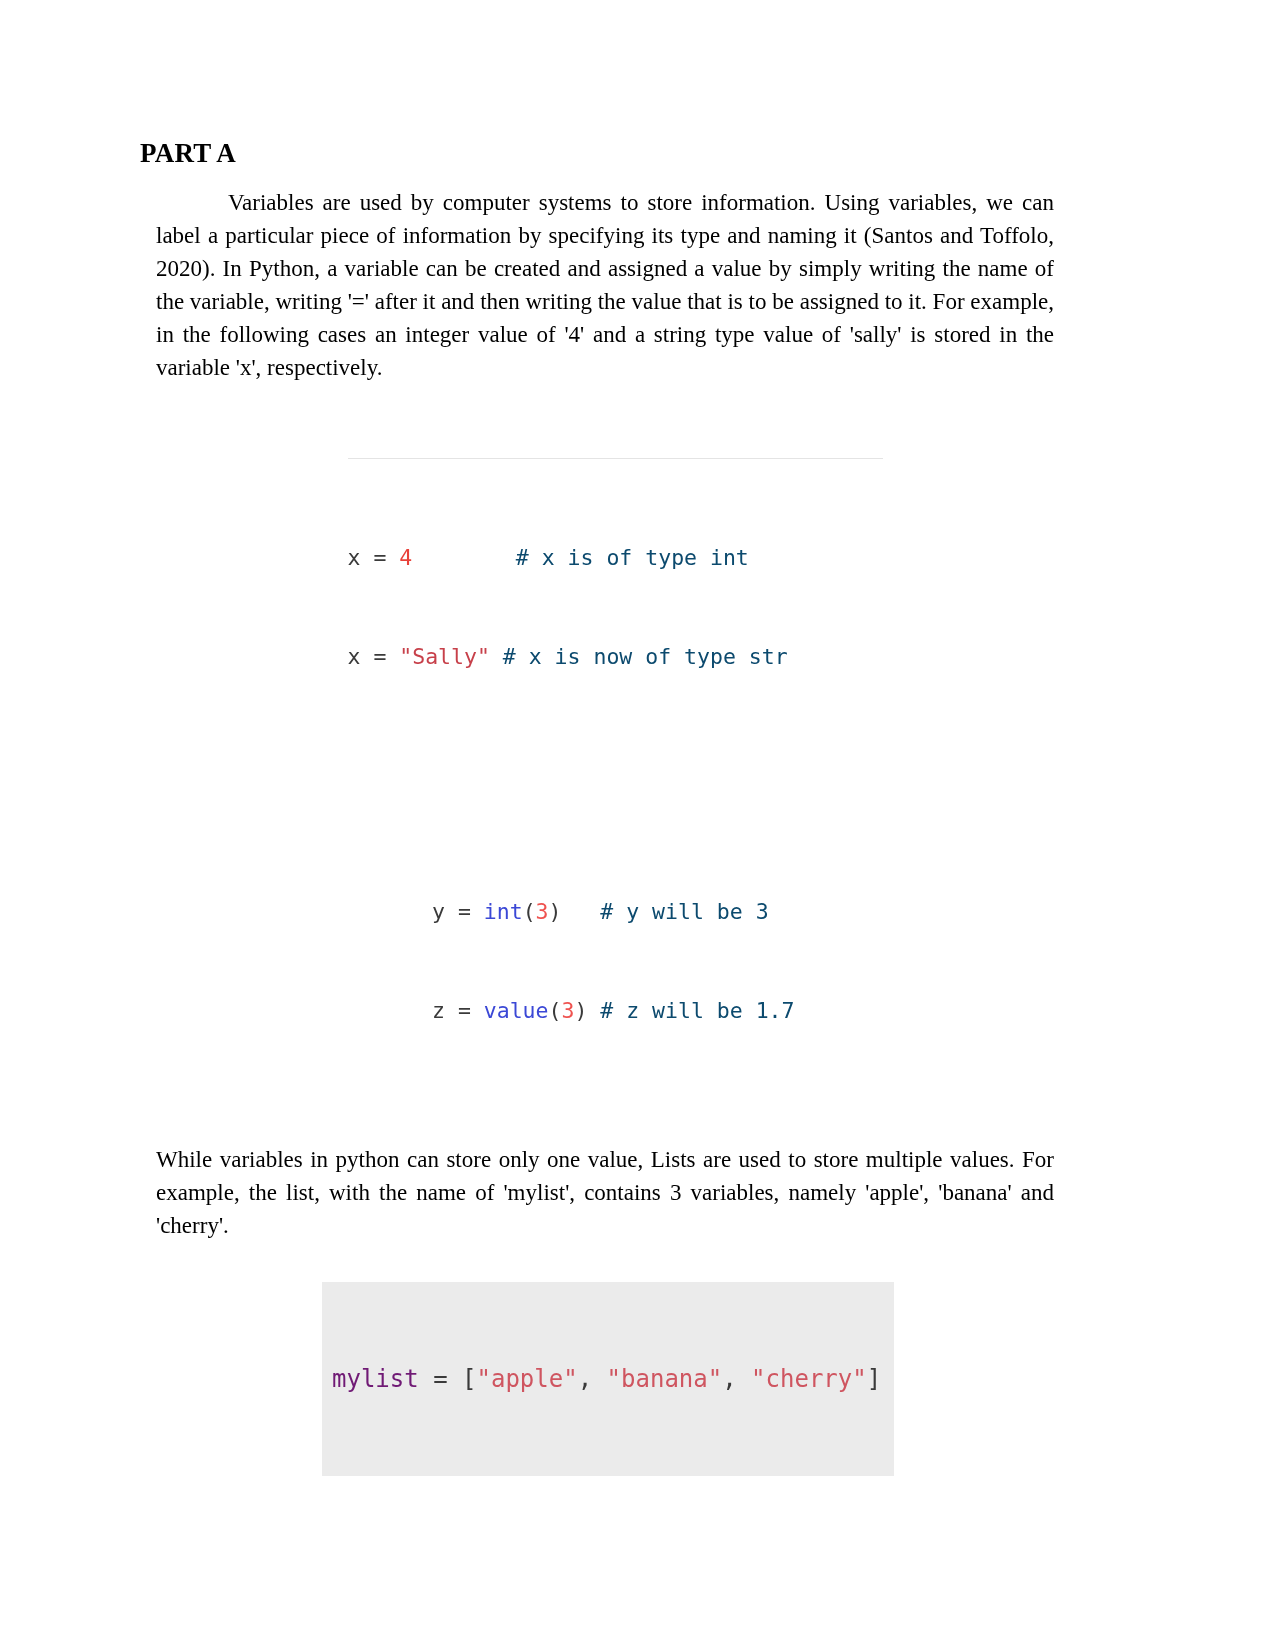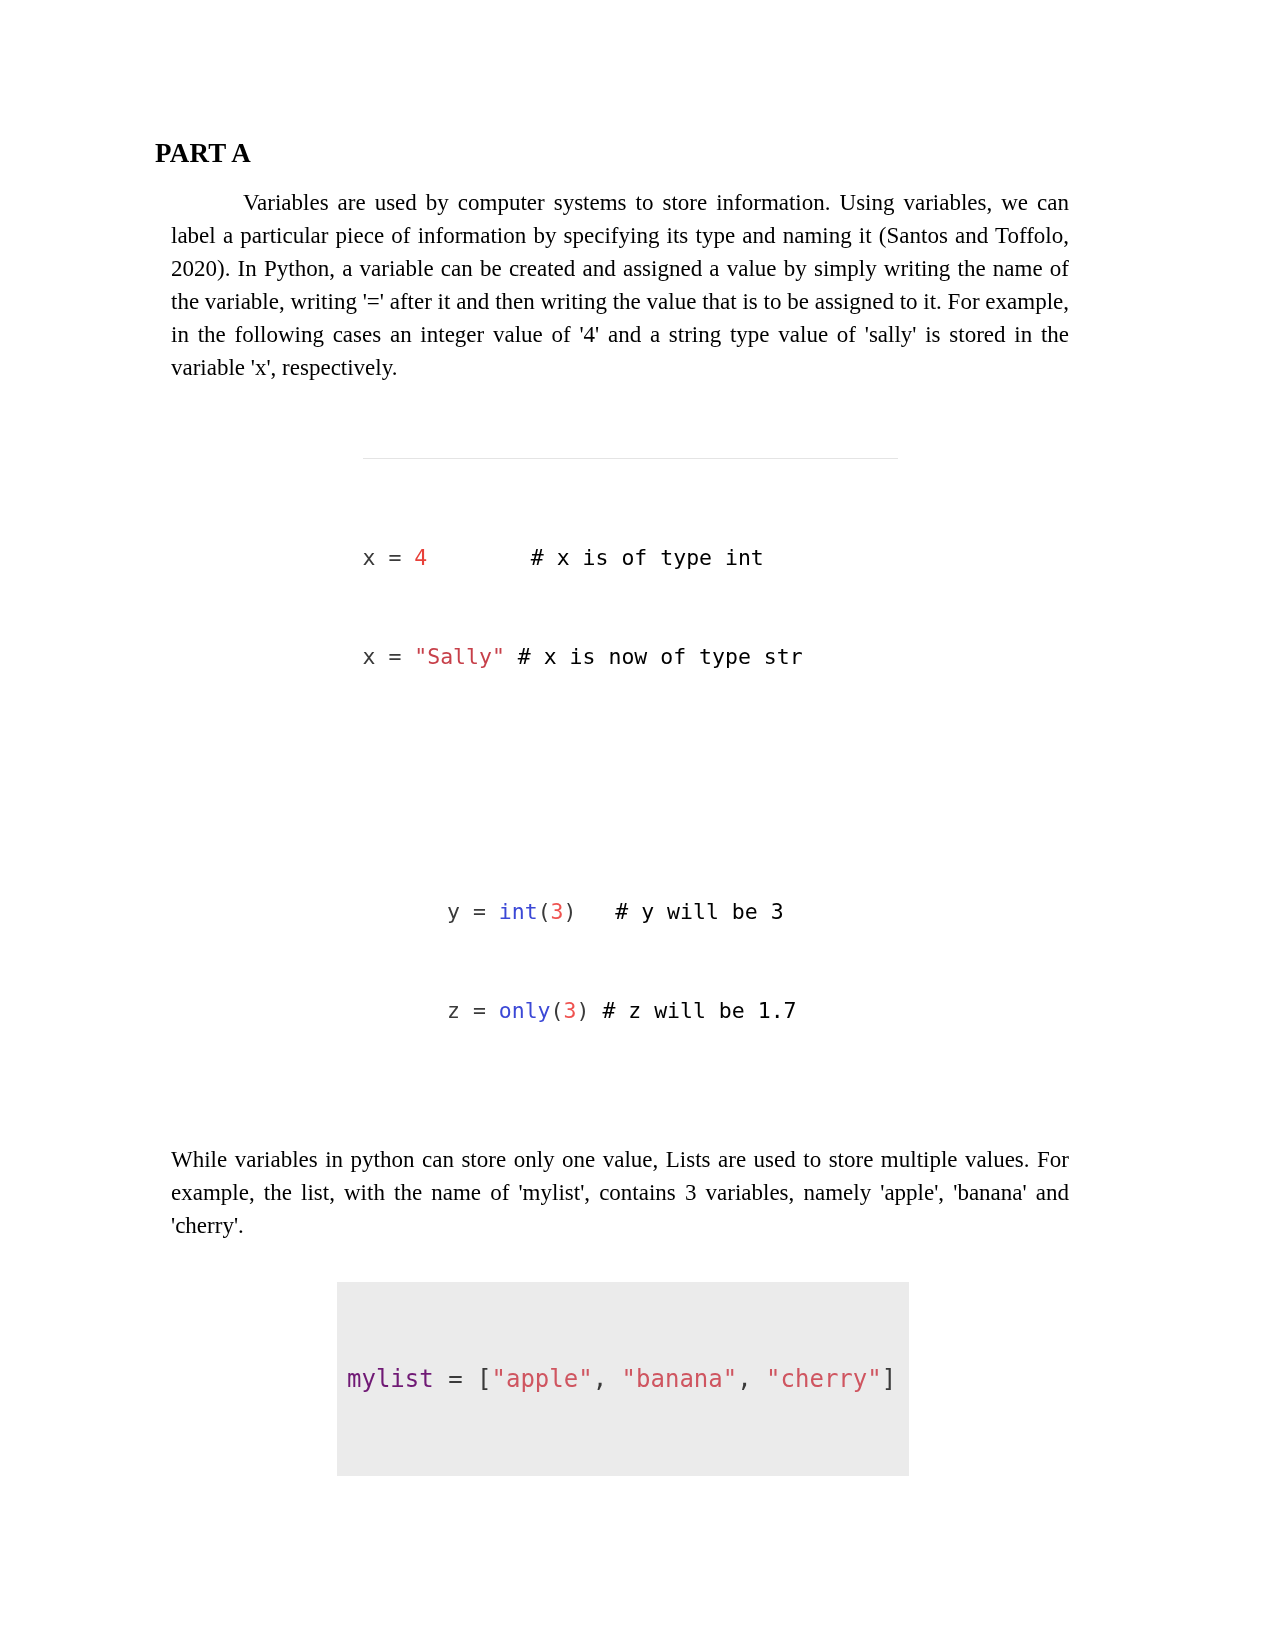--- a/index.html
+++ b/index.html
@@ -10,21 +10,21 @@
   body {
     width: 1275px;
     height: 1650px;
     font-family: "Liberation Serif", "DejaVu Serif", serif;
     color: #000000;
     position: relative;
     overflow: hidden;
   }
   .page {
     position: absolute;
-    left: 15px; top: 0;
+    left: 0; top: 0;
     width: 1019px;
     height: 1650px;
     background: #fff;
   }
   .content {
     position: absolute;
     left: 140px;
     top: 138px;
     width: 930px;
   }
@@ -95,21 +95,21 @@
     padding: 22px 0 22px 10px;
     font-size: 24px;
     line-height: 30px;
   }
 
   
   .c-num   { color: #e8413a; }
   .c-num2  { color: #ef5350; }
   .c-str   { color: #c7404a; }
   .c-str2  { color: #cf5560; }
-  .c-com   { color: #000000; margin-top: 27px; }
+  .c-com   { color: #0c4a6e; margin-top: 27px; }
   .c-fn    { color: #3b48d6; }
   .c-plain { color: #3a3a3a; }
   .c-var   { color: #701a75; }
 
   .sp-24 { height: 24px; }
   .sp-34 { height: 34px; }
   .sp-58 { height: 58px; }
   .sp-66 { height: 66px; }
   .sp-86 { height: 86px; }
 </style>
@@ -131,21 +131,21 @@
       <span class="ln"><span class="c-plain">x = </span><span class="c-str">"Sally"</span><span class="c-plain"> </span><span class="c-com"># x is now of type str</span></span>
     </div>
 
     <div class="sp-66"></div>
 
 
     <div class="sp-24"></div>
 
     <div class="code-block cb2">
       <span class="ln"><span class="c-plain">y = </span><span class="c-fn">int</span><span class="c-plain">(</span><span class="c-num2">3</span><span class="c-plain">)</span><span class="c-plain">   </span><span class="c-com"># y will be 3</span></span>
-      <span class="ln"><span class="c-plain">z = </span><span class="c-fn">only</span><span class="c-plain">(</span><span class="c-num2">3</span><span class="c-plain">)</span><span class="c-plain"> </span><span class="c-com"># z will be 1.7</span></span>
+      <span class="ln"><span class="c-plain">z = </span><span class="c-fn">value</span><span class="c-plain">(</span><span class="c-num2">3</span><span class="c-plain">)</span><span class="c-plain"> </span><span class="c-com"># z will be 1.7</span></span>
     </div>
 
     <div class="sp-34"></div>
 
     <p class="body">While variables in python can store only one value, Lists are used to store multiple values. For example, the list, with the name of 'mylist', contains 3 variables, namely 'apple', 'banana' and 'cherry'.</p>
 
     <div class="sp-24"></div>
 
     <div class="code-block cb3">
       <span class="ln"><span class="c-var">mylist</span><span class="c-plain"> = </span><span class="c-plain">[</span><span class="c-str2">"apple"</span><span class="c-plain">, </span><span class="c-str2">"banana"</span><span class="c-plain">, </span><span class="c-str2">"cherry"</span><span class="c-plain">]</span></span>

